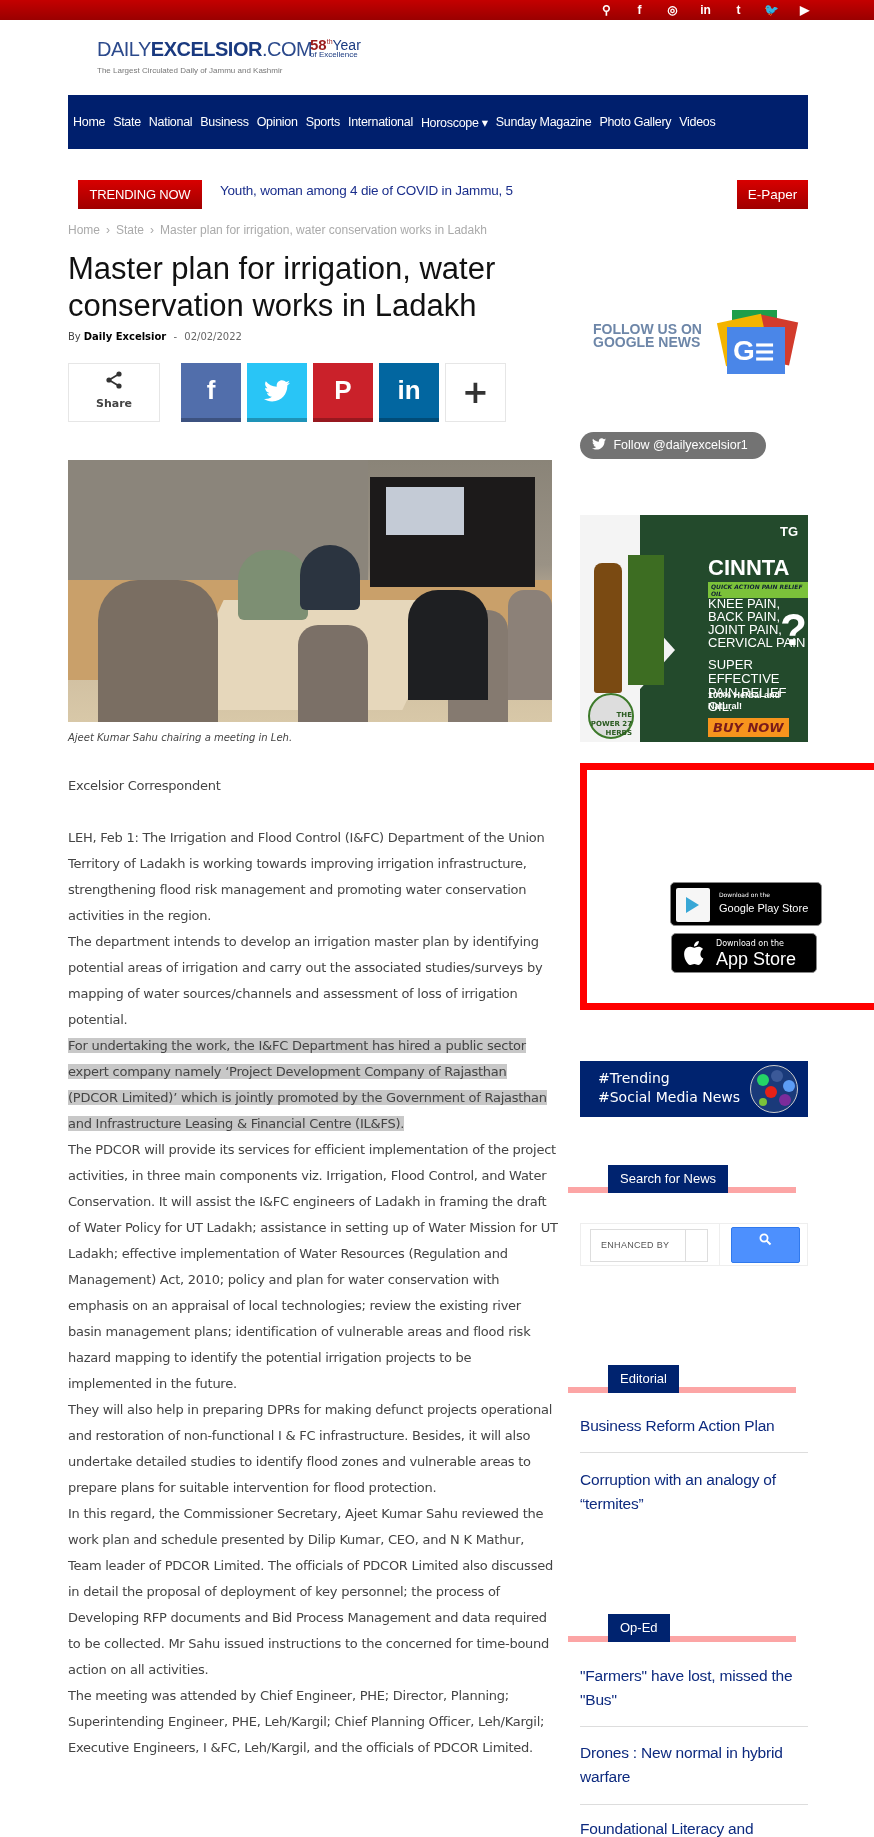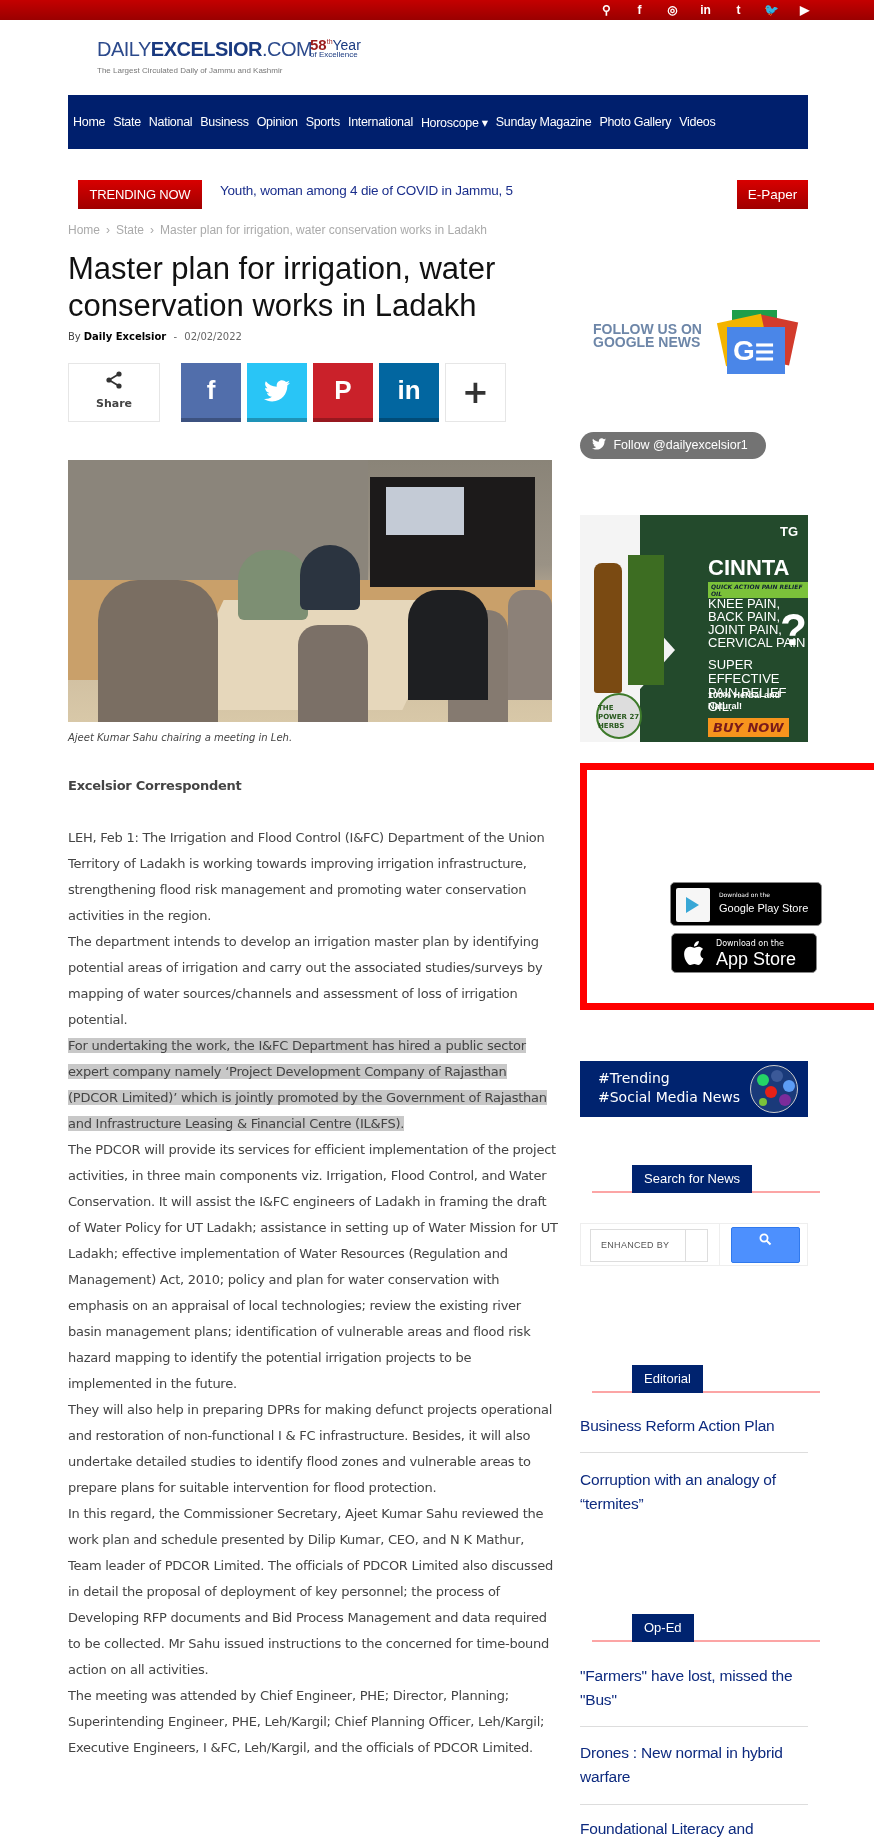--- a/index.html
+++ b/index.html
@@ -72,21 +72,21 @@
   .photo .person4 { position: absolute; left: 340px; top: 130px; width: 80px; height: 110px; background: #1e1f22; border-radius: 30px 30px 0 0; }
   .photo .chair1 { position: absolute; left: 230px; top: 165px; width: 70px; height: 97px; background: #7b7067; border-radius: 20px 20px 0 0; }
   .photo .chair2 { position: absolute; left: 380px; top: 150px; width: 60px; height: 112px; background: #857a70; border-radius: 20px 20px 0 0; }
   .photo .chair3 { position: absolute; left: 440px; top: 130px; width: 44px; height: 110px; background: #8c8178; border-radius: 16px 16px 0 0; }
 
   .caption { position: absolute; left: 68px; top: 732px; font-size: 10px; font-style: italic; color: #444; white-space: nowrap; }
 
   .article-body { position: absolute; left: 68px; top: 773px; width: 490px; font-family: "DejaVu Sans", sans-serif;
     font-size: 13px; line-height: 26px; color: #444; letter-spacing: -0.25px; }
   .article-body p { margin: 0; }
-  .article-body .corr { margin-bottom: 26px; font-weight: bold; }
+  .article-body .corr { margin-bottom: 26px; }
   .article-body .hl { background: #c8c8c8; }
 
   
   .gnews { position: absolute; left: 590px; top: 305px; width: 210px; height: 70px; }
   .gnews-text { position: absolute; left: 3px; top: 18px; font-family: "Liberation Sans", sans-serif; font-size: 14px;
     font-weight: bold; color: #6d86a8; line-height: 13px; }
   .gnews-icon { position: absolute; left: 128px; top: 5px; width: 80px; height: 65px; }
   .gn-green { position: absolute; left: 14px; top: 0; width: 45px; height: 40px; background: #1e9e4a; }
   .gn-red { position: absolute; left: 38px; top: 8px; width: 38px; height: 44px; background: #d23b2c; transform: rotate(12deg); }
   .gn-yellow { position: absolute; left: 3px; top: 8px; width: 45px; height: 44px; background: #f4b400; transform: rotate(-12deg); }
@@ -96,22 +96,22 @@
   .tw-follow { position: absolute; left: 580px; top: 432px; width: 186px; height: 27px; background: #737373; border-radius: 14px;
     color: #fff; font-family: "Liberation Sans", sans-serif; font-size: 12.5px; line-height: 27px; padding-left: 12px; white-space: nowrap; }
   .tw-follow .bird { font-weight: bold; margin-right: 4px; }
 
   .ad { position: absolute; left: 580px; top: 515px; width: 228px; height: 227px; background: #234a2c; overflow: hidden; }
   .ad-white { position: absolute; left: 0; top: 0; width: 60px; height: 227px; background: #f4f4f4; }
   .ad-arrow { position: absolute; left: 10px; top: 40px; width: 0; height: 0; border-top: 95px solid transparent;
     border-bottom: 95px solid transparent; border-left: 85px solid #f4f4f4; }
   .ad-bottle { position: absolute; left: 14px; top: 48px; width: 28px; height: 130px; background: #7a4a12; border-radius: 8px 8px 3px 3px; }
   .ad-box { position: absolute; left: 48px; top: 40px; width: 36px; height: 130px; background: #3d6d22; }
-  .ad-herbs { position: absolute; left: 16px; top: 178px; width: 46px; height: 46px; border-radius: 50%; background: #ddd; border: 2px solid #3d7a2a;
-    font-size: 7px; text-align: left; font-weight: bold; color: #2a5a20; padding-top: 9px; line-height: 9px; }
+  .ad-herbs { position: absolute; left: 8px; top: 178px; width: 46px; height: 46px; border-radius: 50%; background: #ddd; border: 2px solid #3d7a2a;
+    font-size: 7px; text-align: right; font-weight: bold; color: #2a5a20; padding-top: 16px; line-height: 9px; }
   .ad-brand { position: absolute; left: 128px; top: 40px; font-family: "Liberation Sans", sans-serif; font-size: 22px; font-weight: bold; color: #fff; }
   .ad-tg { position: absolute; left: 200px; top: 9px; font-family: "Liberation Sans", sans-serif; font-size: 13px; font-weight: bold; color: #fff; }
   .ad-sub { position: absolute; left: 128px; top: 67px; background: #7bc23a; color: #123; font-size: 6px; font-weight: bold; padding: 1px 3px; font-style: italic; }
   .ad-pains { position: absolute; left: 128px; top: 82px; font-family: "Liberation Sans", sans-serif; font-size: 13px; color: #fff; line-height: 13px; width: 100px; }
   .ad-q { position: absolute; left: 200px; top: 90px; font-family: "Liberation Sans", sans-serif; font-size: 44px; font-weight: bold; color: #fff; }
   .ad-eff { position: absolute; left: 128px; top: 143px; font-family: "Liberation Sans", sans-serif; font-size: 13px; color: #fff; line-height: 14px; width: 100px; }
   .ad-herbal { position: absolute; left: 128px; top: 175px; font-family: "Liberation Sans", sans-serif; font-size: 9px; font-weight: bold; color: #fff; line-height: 11px; }
   .ad-buy { position: absolute; left: 128px; top: 203px; background: #f7941d; color: #7a1b1b; font-size: 13px; font-weight: bold; padding: 2px 5px; font-style: italic; }
 
   .apps-box { position: absolute; left: 580px; top: 763px; width: 294px; height: 247px; border: 7px solid #ff0000; border-right: none; background: #fff; }
@@ -126,21 +126,21 @@
   .appstore { left: 84px; top: 163px; width: 146px; height: 40px; }
   .appstore .apple { position: absolute; left: 12px; top: 7px; font-size: 22px; }
   .appstore .small { position: absolute; left: 44px; top: 5px; font-size: 8px; }
   .appstore .big { position: absolute; left: 44px; top: 15px; font-size: 18px; font-family: "Liberation Sans", sans-serif; }
 
   .social-banner { position: absolute; left: 580px; top: 1061px; width: 228px; height: 56px; background: #00236f; }
   .social-text { position: absolute; left: 18px; top: 8px; font-family: "DejaVu Sans", sans-serif; font-size: 14px; color: #fff; line-height: 19px; }
   .social-globe { position: absolute; left: 170px; top: 4px; width: 48px; height: 48px; border-radius: 50%; border: 1px solid #ccc; background: #1a3a7a; }
   .social-globe i { position: absolute; width: 12px; height: 12px; border-radius: 50%; }
 
-  .widget-head { position: absolute; left: 592px; width: 228px; height: 28px; border-bottom: 2px solid #fca5a5; padding-left: 40px; }
+  .widget-head { position: absolute; left: 568px; width: 228px; height: 28px; border-bottom: 6px solid #fca5a5; padding-left: 40px; }
   .widget-head span { display: inline-block; height: 28px; background: #00236f; color: #fff; font-family: "Liberation Sans", sans-serif;
     font-size: 13px; line-height: 28px; padding: 0 12px; }
 
   .search-wrap { position: absolute; left: 580px; top: 1223px; width: 228px; height: 43px; border: 1px solid #eee; }
   .search-input { position: absolute; left: 9px; top: 5px; width: 118px; height: 33px; border: 1px solid #ddd; background: #fff; }
   .search-input .ph { position: absolute; left: 10px; top: 10px; font-size: 9px; color: #555; letter-spacing: 0.3px; font-family: "Liberation Sans", sans-serif; }
   .search-input .div { position: absolute; left: 94px; top: 0; width: 1px; height: 31px; background: #ddd; }
   .search-btn { position: absolute; left: 150px; top: 3px; width: 69px; height: 36px; background: #4d90fe; border: 1px solid #3079ed; border-radius: 2px;
     color: #fff; text-align: center; font-size: 14px; line-height: 22px; }
   .search-sep { position: absolute; left: 138px; top: 0; width: 1px; height: 41px; background: #eee; }

